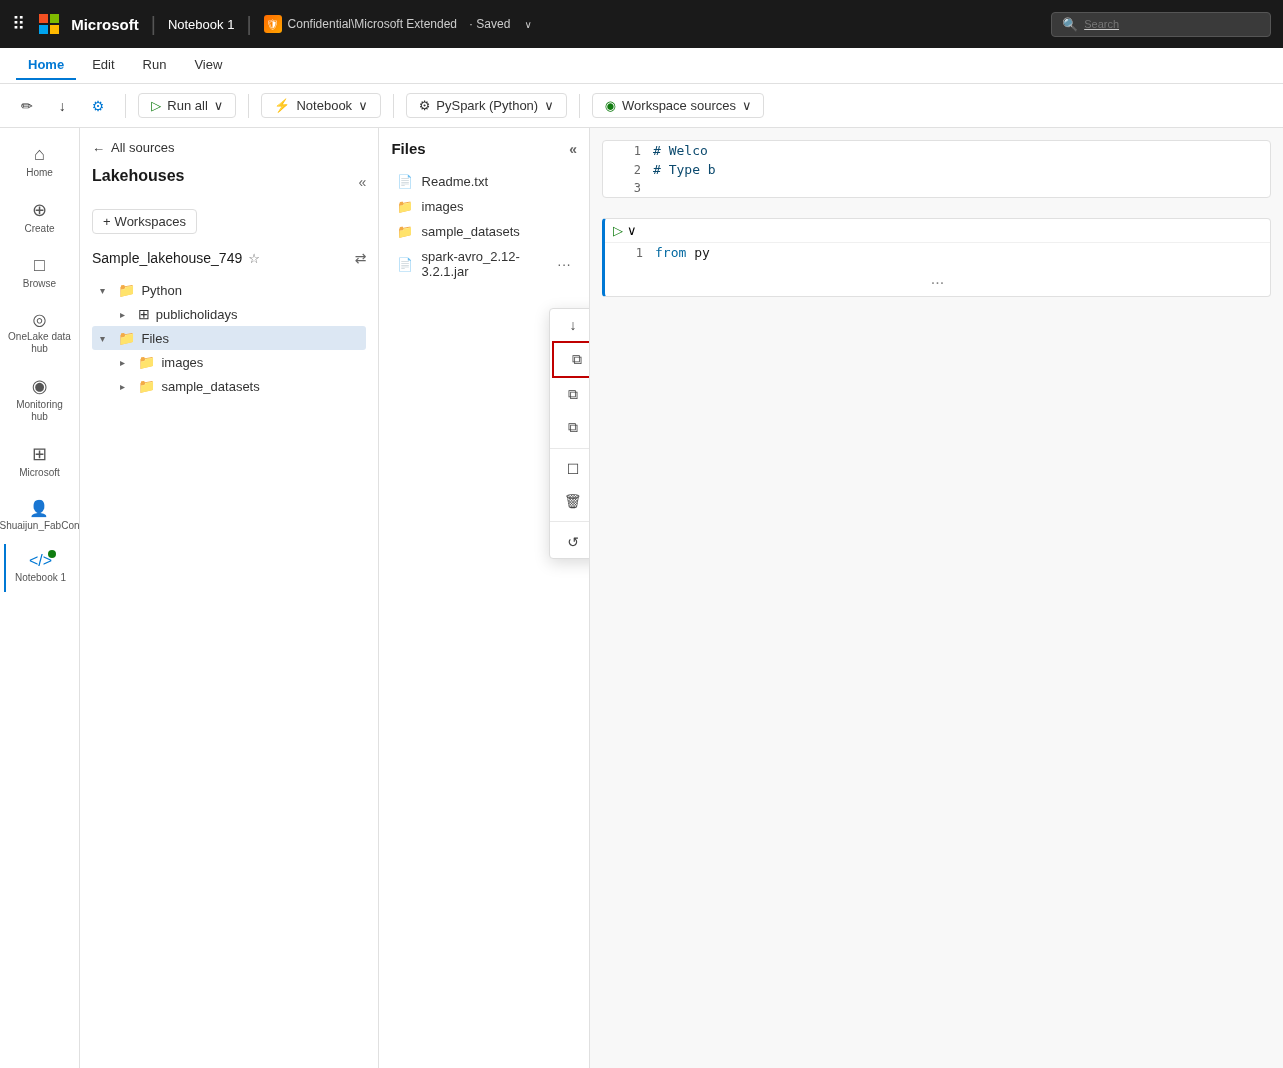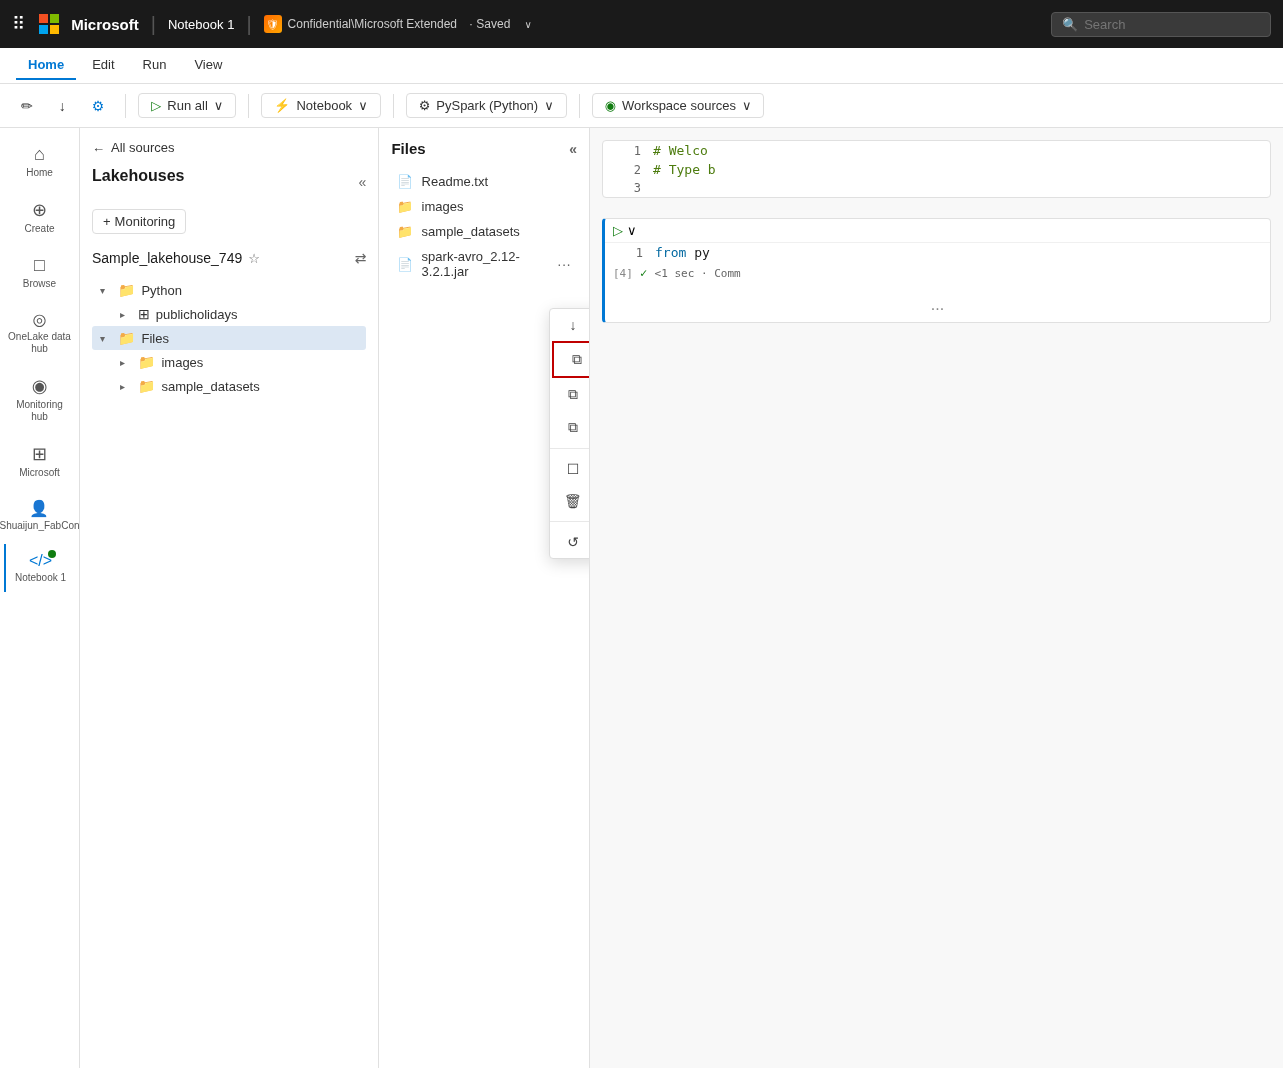--- a/index.html
+++ b/index.html
@@ -58,22 +58,23 @@
       border-radius: 4px;
       padding: 4px 10px;
       gap: 6px;
       width: 220px;
     }
     .search-box input {
       background: transparent;
       border: none;
       outline: none;
       color: #ccc;
-      font-size: 13px;
+      font-size: 11px;
       width: 160px;
+      text-decoration: underline;
     }
     .search-icon-char { color: #999; font-size: 13px; }
 
     
     .menu-bar {
       display: flex;
       align-items: center;
       background: #fff;
       border-bottom: 1px solid #e0e0e0;
       padding: 0 16px;
@@ -332,21 +333,21 @@
       border-radius: 4px;
       overflow: hidden;
     }
     .code-line {
       display: flex;
       align-items: center;
       padding: 2px 8px;
     }
     .line-num { color: #666; font-size: 12px; width: 30px; text-align: right; margin-right: 12px; font-family: monospace; }
     .code-text { font-family: monospace; font-size: 13px; color: #1a1a1a; }
-    .code-comment { color: #4d7c0f; }
+    .code-comment { color: #0c4a6e; }
     .code-keyword { color: #0369a1; }
 
     .code-area-2 {
       background: #fff;
       margin: 8px 12px 12px;
       border: 1px solid #e0e0e0;
       border-radius: 4px;
       border-left: 3px solid #0078d4;
       overflow: hidden;
     }
@@ -484,21 +485,21 @@
       <div class="back-btn">
         <span>←</span>
         <span>All sources</span>
       </div>
       <div style="display:flex; align-items:center; justify-content:space-between; margin-bottom:12px;">
         <div class="panel-title">Lakehouses</div>
         <span style="font-size:14px; color:#666; cursor:pointer;">«</span>
       </div>
       <button class="add-lakehouse-btn">
         <span>+</span>
-        <span>Monitoring</span>
+        <span>Workspaces</span>
       </button>
 
       <div style="display:flex; align-items:center; gap:6px; margin-bottom:12px;">
         <span style="font-size:14px; font-weight:400; color:#1a1a1a;">Sample_lakehouse_749</span>
         <span style="color:#666; font-size:13px; cursor:pointer;">☆</span>
         <span style="color:#666; font-size:14px; cursor:pointer; margin-left:auto;">⇄</span>
       </div>
 
       <div class="tree-item">
         <span class="tree-chevron">▾</span>
@@ -611,22 +612,17 @@
         <span style="color:#107c10; cursor:pointer;">▷</span>
         <span style="cursor:pointer;">∨</span>
       </div>
       <div class="code-line">
         <span class="line-num">1</span>
         <span class="code-text">
           <span class="code-keyword">from</span>
           <span> py</span>
         </span>
       </div>
-      <div class="cell-result">
-        <span class="cell-num">[4]</span>
-        <span class="check-icon"> ✓ </span>
-        <span class="cell-status">&lt;1 sec · Comm</span>
-      </div>
       <div class="ellipsis">...</div>
     </div>
   </div>
 
 </div>
 
 </body></html>

